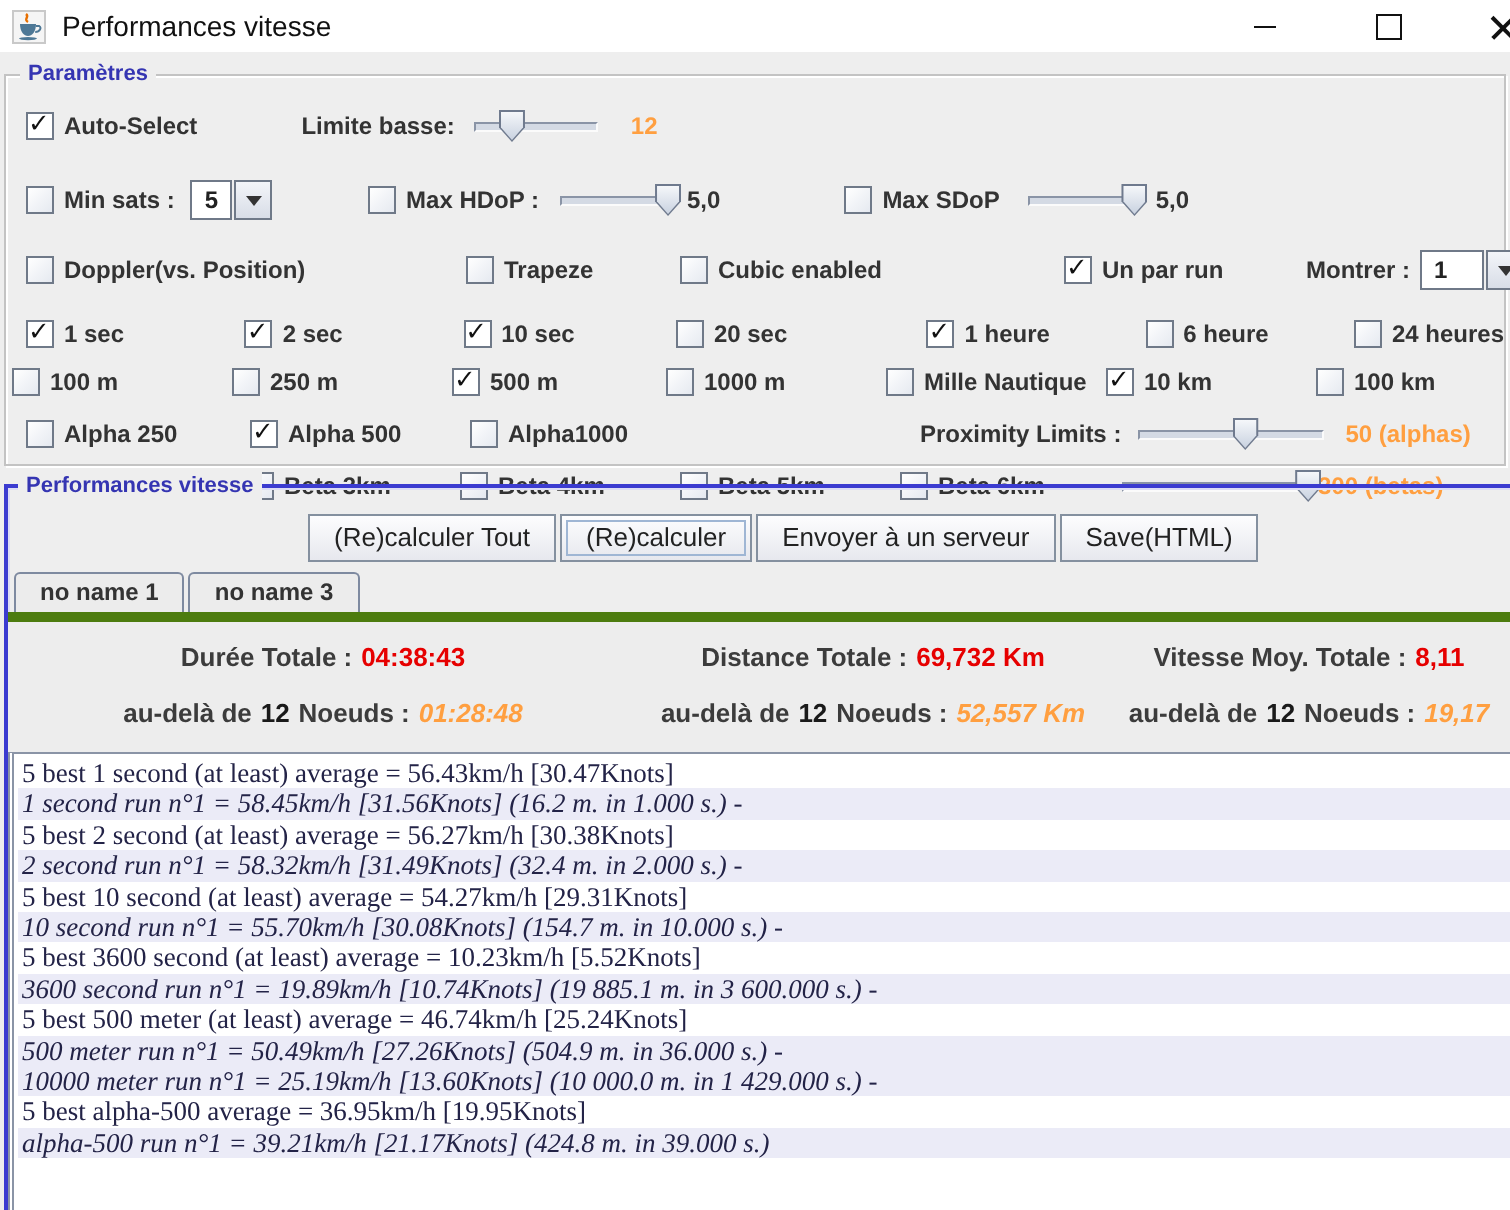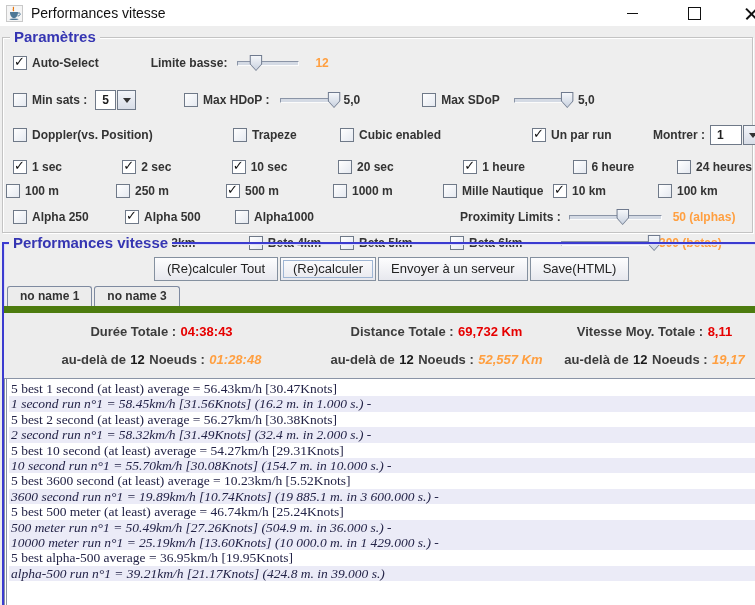--- a/index.html
+++ b/index.html
@@ -19,21 +19,21 @@
   .glyph-max{width:11px;height:11px;border:1.5px solid #111;}
   .glyph-close{position:relative;width:13px;height:13px;}
   .glyph-close::before,.glyph-close::after{content:"";position:absolute;left:-1px;top:6px;width:15px;
            height:1.5px;background:#111;}
   .glyph-close::before{transform:rotate(45deg);}
   .glyph-close::after{transform:rotate(-45deg);}
   
   .content{position:absolute;top:26px;left:0;right:0;bottom:0;background:#eeeeee;}
   .group{position:relative;border:1px solid #c3c3c3;box-shadow:inset 1px 1px 0 #fff,1px 1px 0 #fff;}
   .group-title{position:absolute;top:-9px;left:7px;background:#eeeeee;padding:0 4px;
-               font-size:15px;font-weight:bold;color:#3535b2;line-height:16px;}
+               font-size:11px;font-weight:bold;color:#3535b2;line-height:16px;}
   .params{margin:11px 2px 0 2px;height:196px;box-sizing:border-box;}
   .perf{margin:9px 0 0 2px;height:380px;border:none;border-top:2px solid #3b3bd0;
         border-left:2px solid #3b3bd0;box-shadow:inset 1px 1px 0 #dcdcf5;}
   .perf .group-title{background:#eeeeee;}
   
   .prow{display:flex;align-items:center;white-space:nowrap;}
   .cb{display:inline-flex;align-items:center;gap:5px;font-weight:bold;font-size:12px;color:#333;}
   .box{width:12px;height:12px;flex:none;border:1px solid #6f7988;position:relative;
        background:linear-gradient(135deg,#ffffff,#e5e9f0);}
   .box.checked{background:#fff;}
@@ -62,21 +62,21 @@
   .btnrow{display:flex;gap:2px;margin:13px 0 0 150px;}
   .btn{background:linear-gradient(#fdfdfe,#e7e8ee);border:1px solid #84909f;padding:3px 12px;
        font-weight:normal;font-size:13px;color:#222;position:relative;line-height:16px;}
   .btn.focused::after{content:"";position:absolute;inset:2px;border:1px solid #9fb6d4;}
   
   .tabs{display:flex;align-items:flex-end;margin:3px 0 0 3px;height:22px;}
   .tab{border:1px solid #7e8aa0;border-bottom:none;background:#ececec;padding:2px 12px 3px;
        font-weight:bold;font-size:12px;color:#333;margin-right:2px;border-radius:3px 3px 0 0;}
   .tab.selected{background:#cadcf2;padding-top:4px;}
   
-  .statpanel{background:#ededed;border-top:7px solid #4d7c0f;padding:9px 0 10px;
+  .statpanel{background:#ededed;border-top:5px solid #4d7c0f;padding:9px 0 10px;
        display:grid;grid-template-columns:315px 235px 1fr;row-gap:10px;}
   .statcell{text-align:center;white-space:nowrap;}
   .stat-label{font-weight:bold;font-size:13px;color:#3c3c3c;}
   .stat-red{color:#e60000;font-weight:bold;font-size:13px;}
   .stat-orange{color:#ff9f40;font-weight:bold;font-style:italic;font-size:13px;}
   .b12{color:#1a1a1a;font-weight:bold;font-size:13px;}
   
   .log{background:#fff;border-top:1px solid #8a94a6;border-left:3px double #8a94a6;
        height:250px;overflow:hidden;padding:2px 0 0 2px;
        font-family:"Liberation Serif","DejaVu Serif",serif;font-size:13.5px;color:#232347;}
@@ -270,21 +270,21 @@
 
       <div class="prow" style="margin:10px 0 0 10px;">
         <span class="cb" style="width:110px;">
             <span class="box"></span>
             <span class="lbl">Beta 2km</span>
           </span>
         <span class="cb" style="width:107px;">
             <span class="box"></span>
             <span class="lbl">Beta 3km</span>
           </span>
-        <span class="cb" style="width:110px;justify-content:center;">
+        <span class="cb" style="width:110px;">
             <span class="box"></span>
             <span class="lbl">Beta 4km</span>
           </span>
         <span class="cb" style="width:110px;">
             <span class="box"></span>
             <span class="lbl">Beta 5km</span>
           </span>
         <span class="cb" style="width:110px;">
             <span class="box"></span>
             <span class="lbl">Beta 6km</span>

